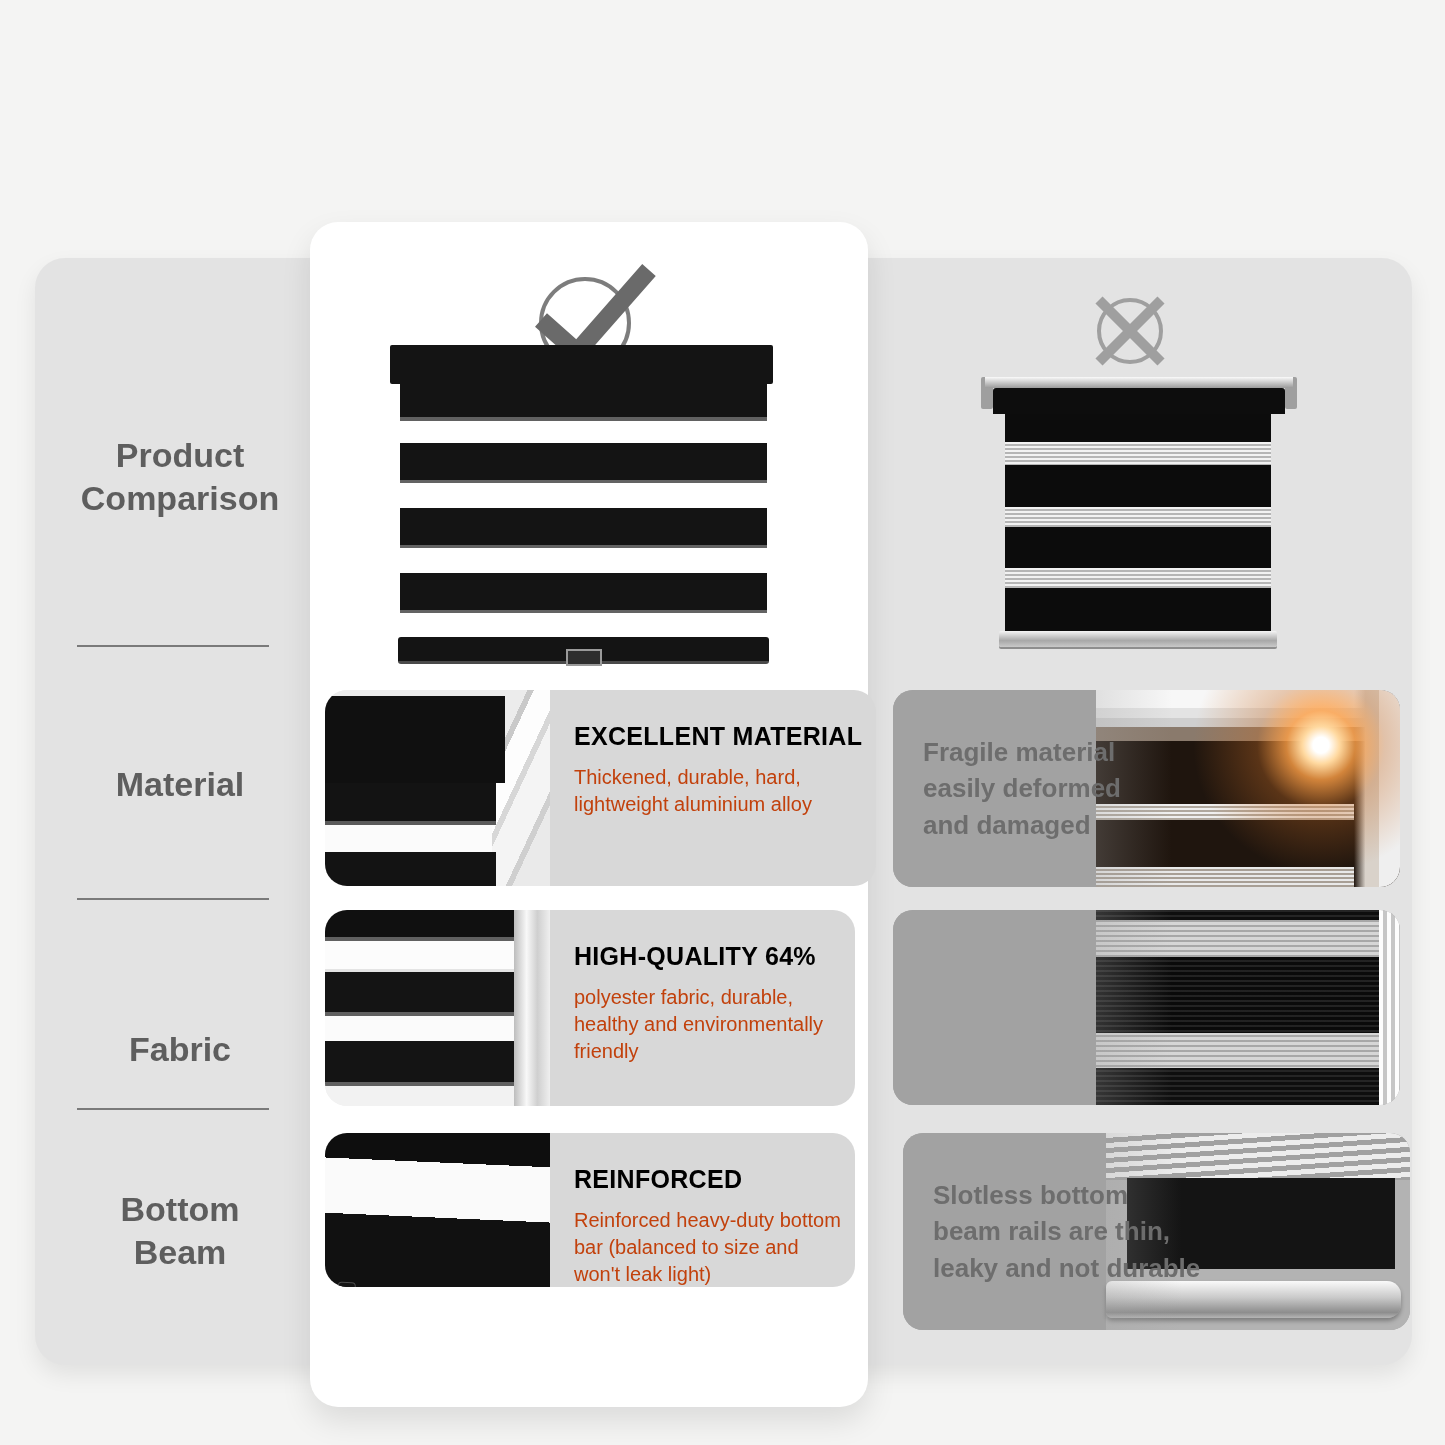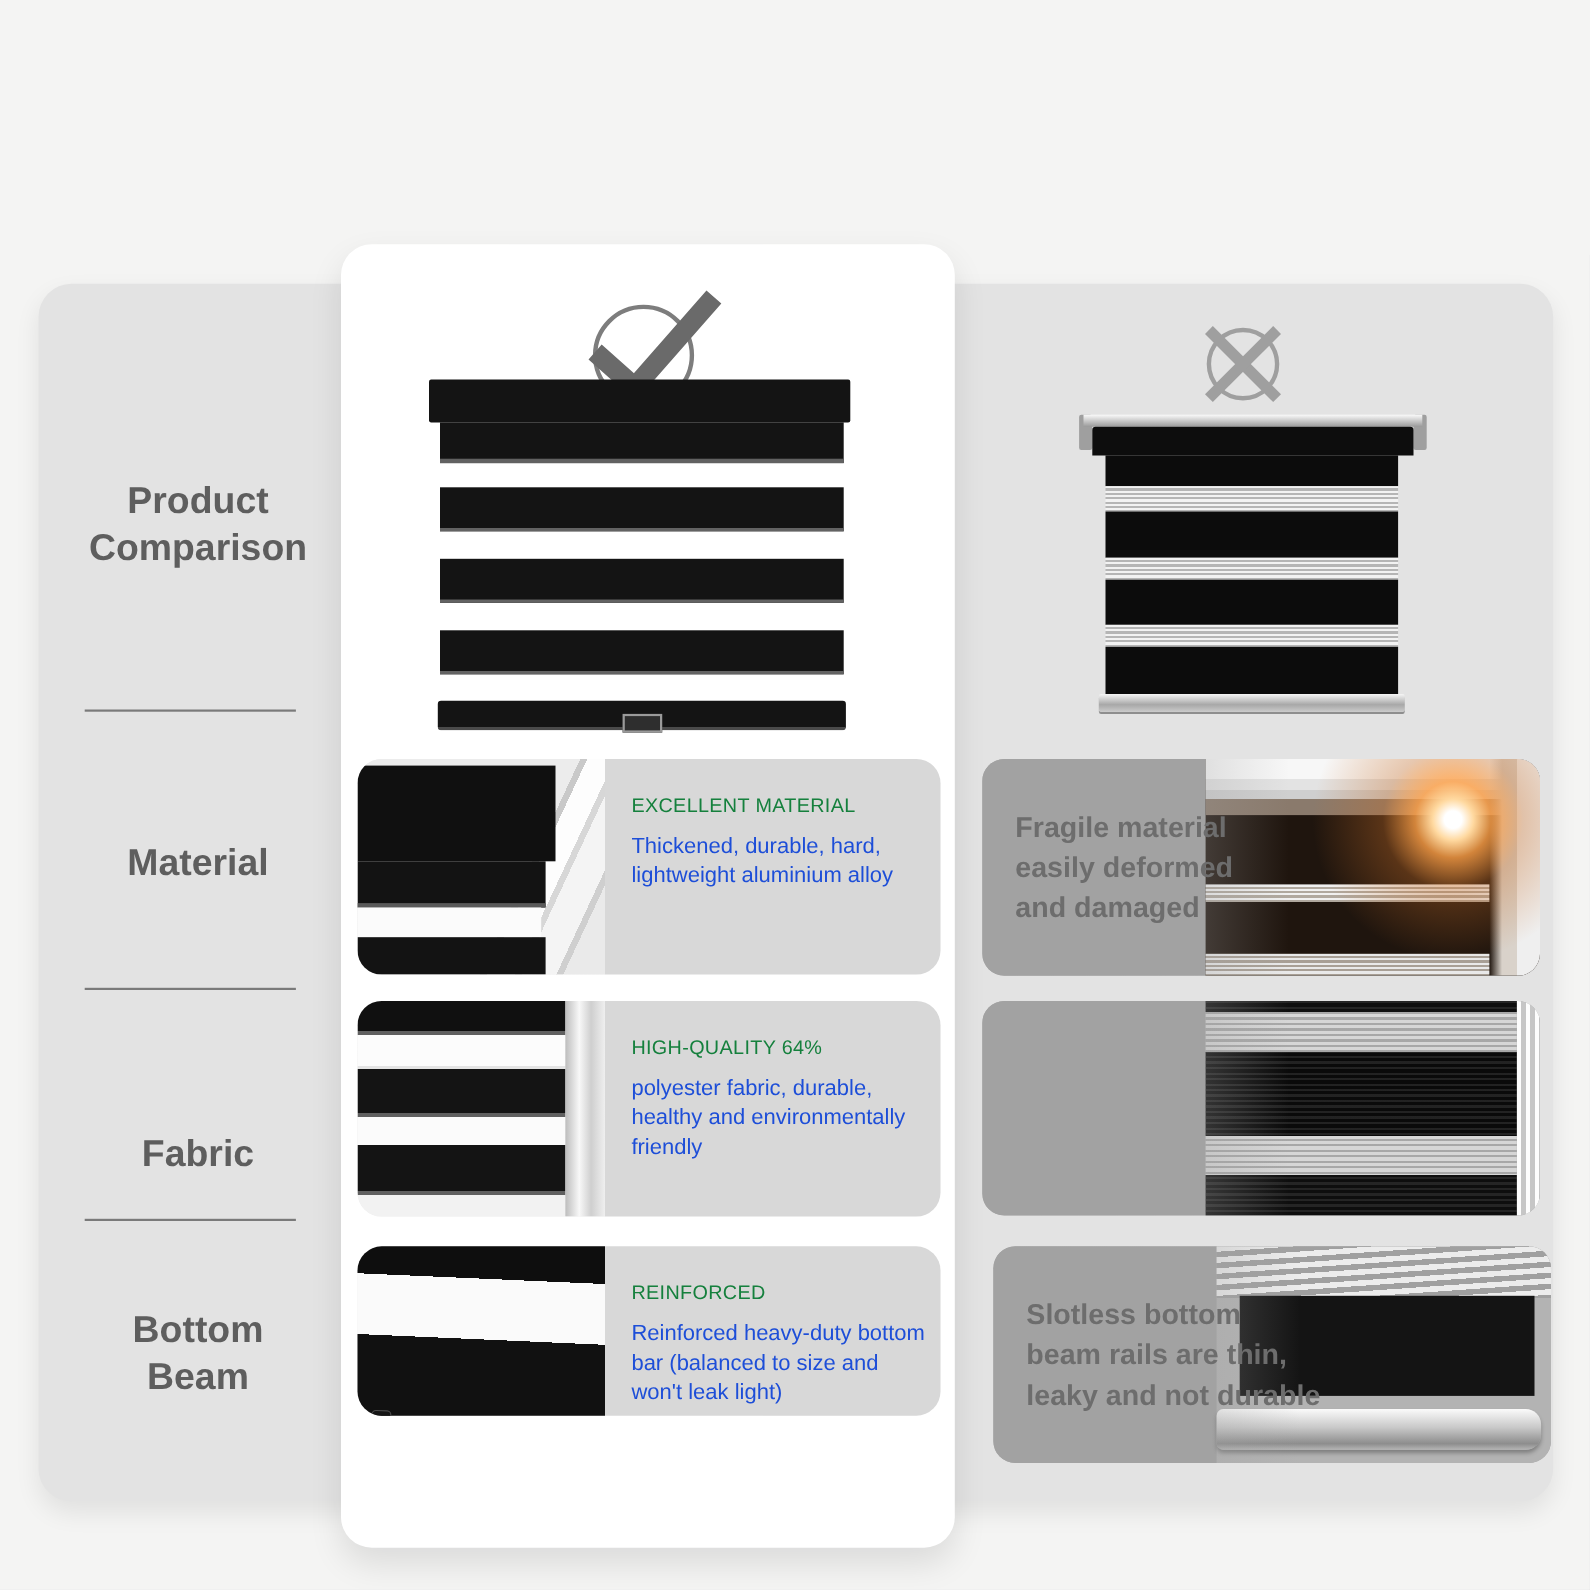--- a/index.html
+++ b/index.html
@@ -58,22 +58,22 @@
   .gr2 { top:688px; height:196px; }
   .gr3 { top:911px; height:154px; }
   .good-photo {
     width:225px; flex:none; position:relative; overflow:hidden;
     border-radius:22px 0 0 22px; background:#ededed;
   }
   .good-text {
     flex:1; background:#d8d8d8; border-radius:0 22px 22px 0;
     padding:32px 14px 0 24px;
   }
-  .good-heading { font-size:18px; font-weight:400; color:#15803d; white-space:nowrap; letter-spacing:.3px; }
-  .good-body { margin-top:13px; font-size:20px; color:#1d4ed8; line-height:1.35; white-space:pre-line; }
+  .good-heading { font-size:25px; font-weight:700; color:#000000; white-space:nowrap; letter-spacing:.3px; }
+  .good-body { margin-top:13px; font-size:20px; color:#c2410c; line-height:1.35; white-space:pre-line; }
 
   
   .pc-bg { position:absolute; inset:0;
     background:linear-gradient(115deg,#ececec 0 64%,#c9c9c9 64% 66%,#fdfdfd 66% 74%,#d7d7d7 74% 76%,#f4f4f4 76% 86%,#cfcfcf 86% 88%,#eaeaea 88%); }
   .pc-stack { position:absolute; left:0; top:6px; bottom:0; width:80%; }
   .pc-cassette { width:100%; height:46%; background:#101010; }
   .pc-black1 { width:95%; height:22%; background:#131313; border-bottom:4px solid #5a5a5a; }
   .pc-white  { width:93%; height:14%; background:#fbfbfb; }
   .pc-black2 { width:95%; height:18%; background:#131313; }
 

